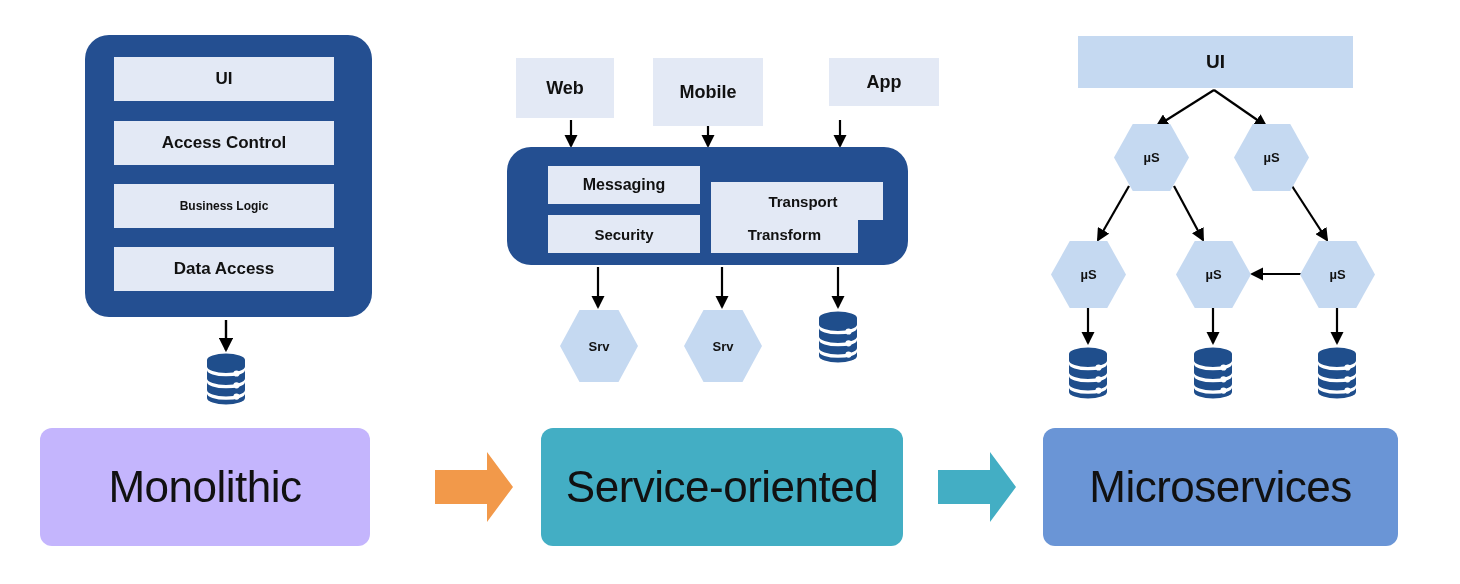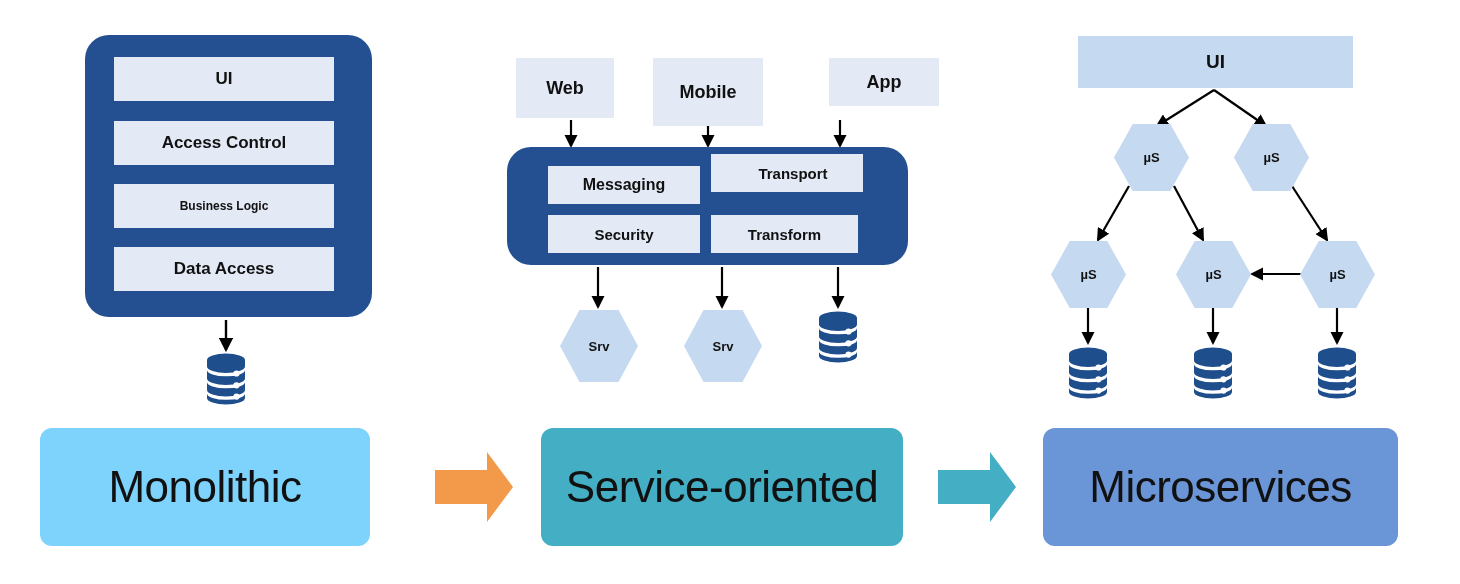--- a/index.html
+++ b/index.html
@@ -140,21 +140,21 @@
   </div>
   <div class="abs lightbox" style="left:785px;top:58px;width:110px;height:48px;font-size:18px;margin-left:44px;">
     <span>App</span>
   </div>
 
   <div class="abs darkpanel" style="left:507px;top:147px;width:401px;height:118px;"></div>
 
   <div class="abs lightbox" style="left:548px;top:166px;width:152px;height:38px;font-size:16px;">
     <span>Messaging</span>
   </div>
-  <div class="abs lightbox" style="left:711px;top:154px;width:152px;height:38px;font-size:15px;padding-left:12px;">
+  <div class="abs lightbox" style="left:711px;top:182px;width:172px;height:38px;font-size:15px;padding-left:12px;">
     <span>Transport</span>
   </div>
   <div class="abs lightbox" style="left:548px;top:215px;width:152px;height:38px;font-size:15px;">
     <span>Security</span>
   </div>
   <div class="abs lightbox" style="left:711px;top:215px;width:147px;height:38px;font-size:15px;">
     <span>Transform</span>
   </div>
 
   <div class="abs hex" style="left:560px;top:310px;width:78px;height:72px;font-size:13px;">
@@ -178,21 +178,21 @@
   <div class="abs hex" style="left:1051px;top:241px;width:75px;height:67px;font-size:13px;">
     <span>µS</span>
   </div>
   <div class="abs hex" style="left:1176px;top:241px;width:75px;height:67px;font-size:13px;">
     <span>µS</span>
   </div>
   <div class="abs hex" style="left:1300px;top:241px;width:75px;height:67px;font-size:13px;">
     <span>µS</span>
   </div>
 
-  <div class="abs banner" style="left:40px;top:428px;width:330px;height:118px;background:#7dd3fc;">
+  <div class="abs banner" style="left:40px;top:428px;width:330px;height:118px;background:#c4b5fd;">
     <span>Monolithic</span>
   </div>
   <div class="abs banner" style="left:541px;top:428px;width:362px;height:118px;background:#43AEC4;">
     <span>Service-oriented</span>
   </div>
   <div class="abs banner" style="left:1043px;top:428px;width:355px;height:118px;background:#6A95D6;">
     <span>Microservices</span>
   </div>
 
 </div>

